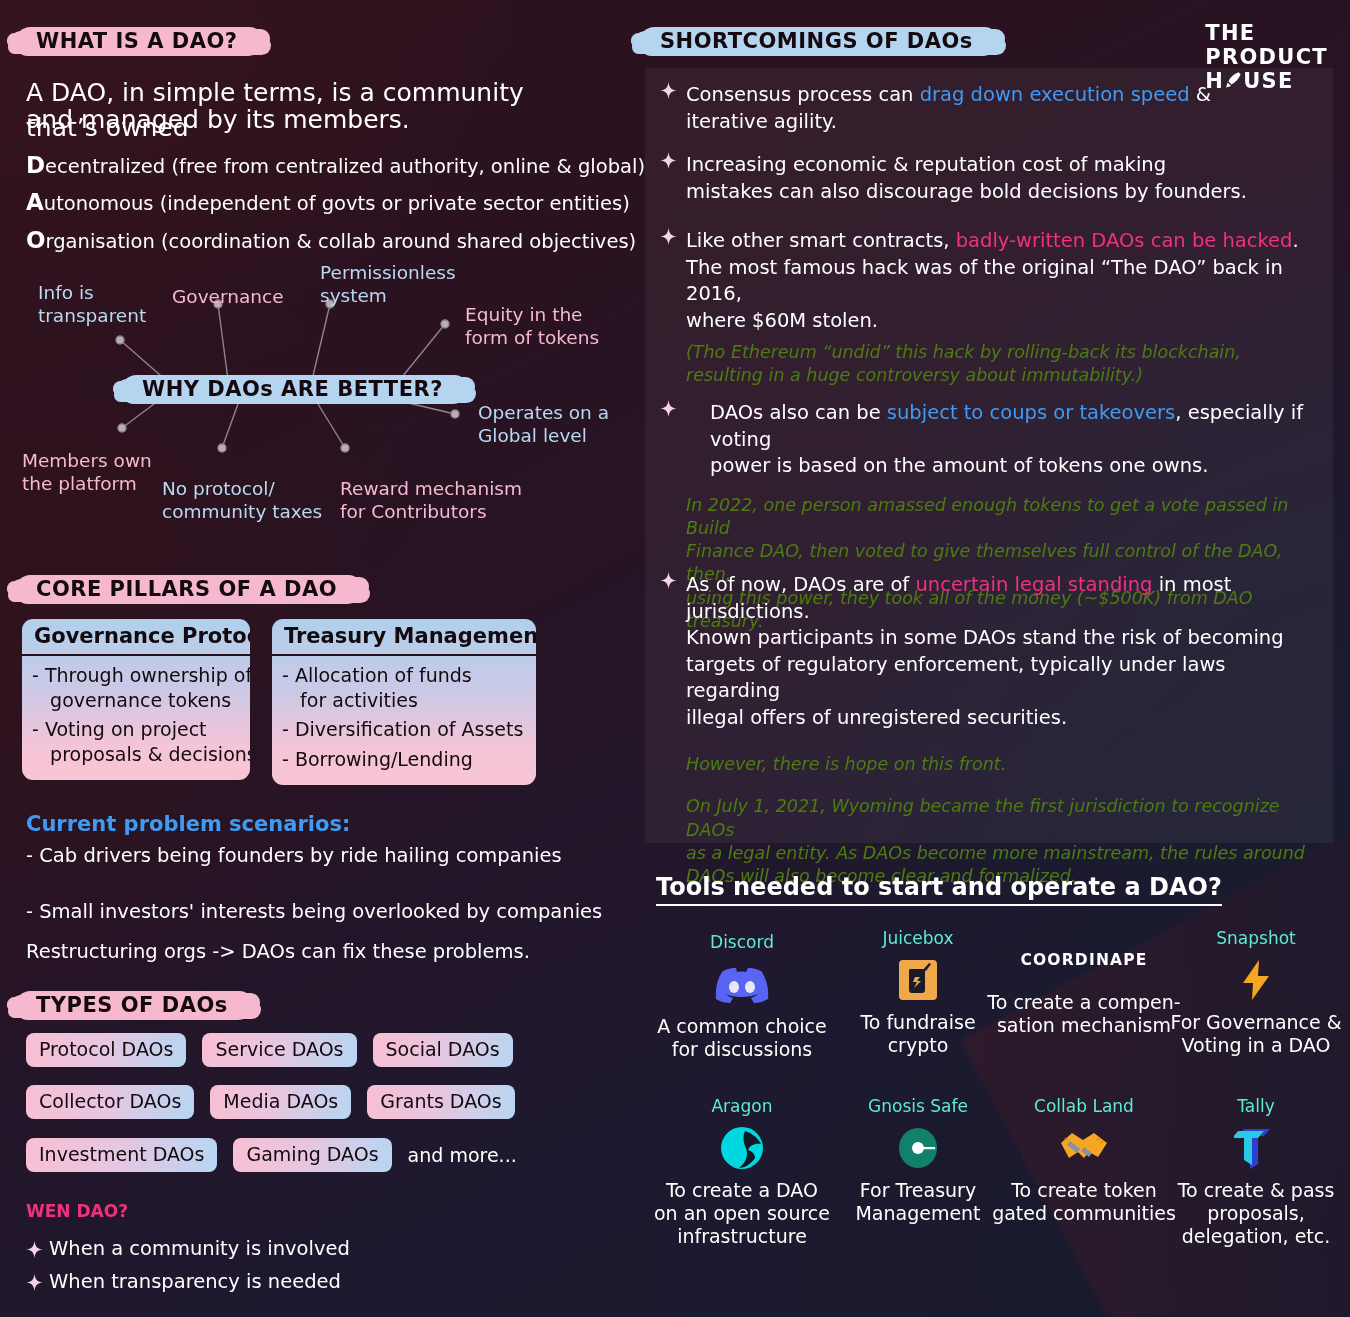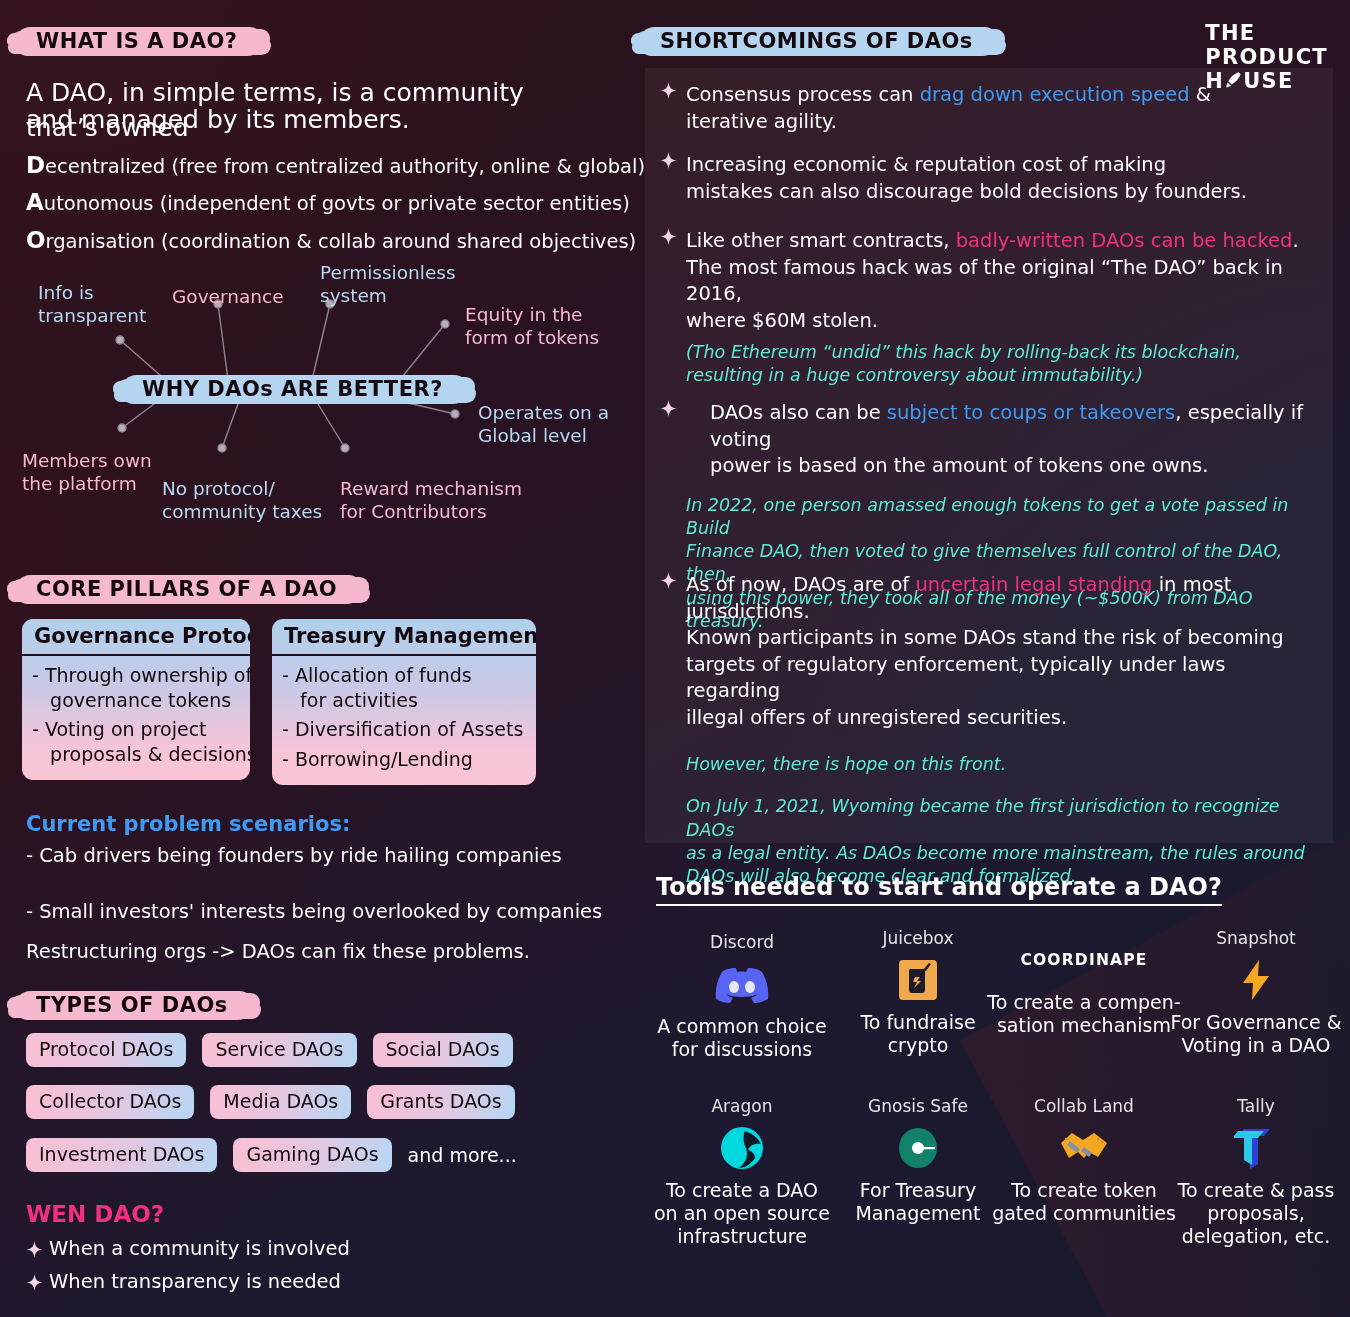--- a/index.html
+++ b/index.html
@@ -83,50 +83,50 @@
   .scen-line { color:#fff; font-size:19.5px; line-height:1.42; }
 
   .tag {
     display:inline-block; border-radius:8px; padding:5px 13px 7px;
     font-size:19px; color:#13090F;
     background:linear-gradient(100deg,#F9BFD3 0%,#E6C6E0 48%,#B7D6F2 100%);
   }
   .tagrow { position:absolute; display:flex; align-items:center; gap:16px; }
   .andmore { color:#fff; font-size:19px; }
 
-  .wen { color:#F0317E; font-size:23px; font-weight:700; }
+  .wen { color:#F0317E; font-size:17px; font-weight:700; }
   .bul { color:#fff; font-size:19.5px; display:flex; align-items:center; gap:6px; }
 
   .spark { display:inline-block; width:17px; height:17px; flex:none; }
 
   
   #sc-panel {
     position:absolute; left:13px; top:68px; width:688px; height:775px;
     background:rgba(255,228,240,0.055);
   }
   .sc-item { position:absolute; width:648px; }
   .sc-row { display:flex; gap:9px; }
   .sc-txt { color:#fff; font-size:19.5px; line-height:1.36; }
   .sc-note {
-    color:#5eead4; font-size:17.5px; line-height:1.33;
+    color:#4d7c0f; font-size:17.5px; line-height:1.33;
     font-style:italic; margin-top:7px;
   }
   .hl-blue { color:#3E9BF5; }
   .hl-pink { color:#F0317E; }
 
   #tools-title {
     position:absolute; left:24px; top:873px;
     color:#fff; font-size:24px; font-weight:700;
     border-bottom:2px solid #fff; padding-bottom:3px;
   }
   .tool {
     position:absolute; width:180px; text-align:center;
     display:flex; flex-direction:column; align-items:center;
   }
-  .tool-name { color:#e5e5e5; font-size:17px; margin-bottom:7px; }
+  .tool-name { color:#5eead4; font-size:17px; margin-bottom:7px; }
   .tool-icon { height:50px; display:flex; align-items:center; justify-content:center; margin-bottom:6px; }
   .tool-desc { color:#fff; font-size:19px; line-height:1.22; }
 
   #logo { position:absolute; right:22px; top:22px; text-align:left; }
   #logo div {
     color:#fff; font-family:"DejaVu Sans", sans-serif;
     font-weight:700; font-size:21px; letter-spacing:1.3px; line-height:1.14;
   }
   .lg-row { display:flex; align-items:center; }
 </style>

